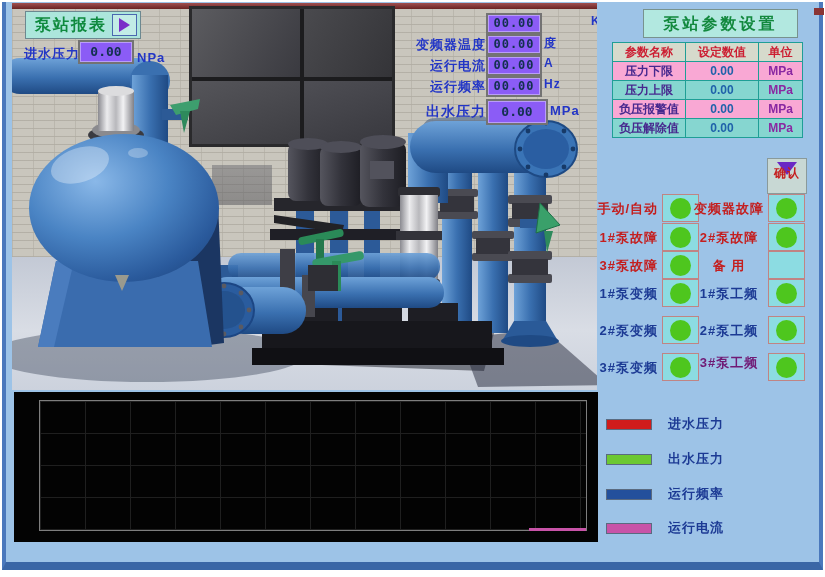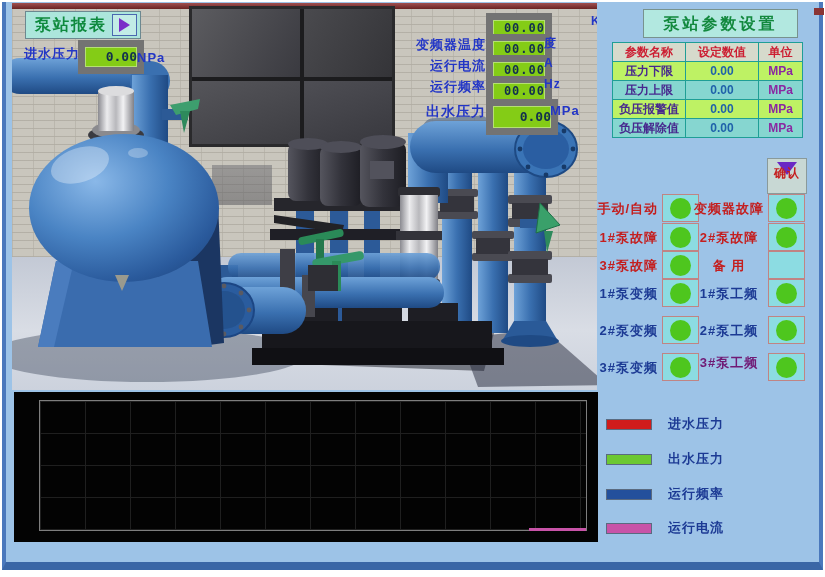--- a/index.html
+++ b/index.html
@@ -20,42 +20,42 @@
   #window{position:absolute;left:177px;top:3px;width:206px;height:141px;background:#1c1c1e;border:3px solid #2a2a2c;box-sizing:border-box;}
   #window .pane{position:absolute;background:linear-gradient(120deg,#5c5c60,#3a3a40);}
   #window .p-tl{left:0;top:0;width:108px;height:68px;}
   #window .p-tr{left:112px;top:0;width:88px;height:68px;background:linear-gradient(120deg,#4a4a4e,#343438);}
   #window .p-bl{left:0;top:72px;width:108px;height:63px;background:linear-gradient(160deg,#55555a,#3d3d42);}
   #window .p-br{left:112px;top:72px;width:88px;height:63px;background:linear-gradient(160deg,#4e4e54,#38383e);}
   #window .refl1{position:absolute;left:118px;top:36px;width:70px;height:24px;background:#3a5a84;border-radius:12px;opacity:.55;transform:rotate(-3deg);}
   #window .refl2{position:absolute;left:20px;top:84px;width:60px;height:40px;background:linear-gradient(#6a6a70,#505056);opacity:.5;}
   #scene svg{position:absolute;left:0;top:0;}
   
-  .panel-box{background:#84cc16;border:7px solid #737373;box-shadow:inset 0 0 0 1px rgba(255,255,255,.4);
-             color:#12304e;font-weight:bold;text-align:right;font-family:"DejaVu Sans Mono","Liberation Mono",monospace;}
+  .panel-box{background:#8b5cf6;border:2px solid #737373;box-shadow:inset 0 0 0 1px rgba(255,255,255,.4);
+             color:#12304e;font-weight:bold;text-align:center;font-family:"DejaVu Sans Mono","Liberation Mono",monospace;}
   .blue-label{color:#2336c6;font-weight:bold;letter-spacing:1px;}
   #report-btn{position:absolute;left:13px;top:8px;height:26px;background:#ace6dc;border:1px solid #6c8890;
               display:flex;align-items:center;padding:0 3px 0 9px;gap:5px;cursor:pointer;}
   #report-btn .lbl{color:#0f8a3e;font-weight:bold;font-size:16px;letter-spacing:2px;}
   #report-btn .play{width:23px;height:20px;background:#c2ece6;border:1px solid #4a68b0;display:flex;align-items:center;justify-content:center;}
   #report-btn .play span{width:0;height:0;border-left:11px solid #7a2ec8;border-top:7px solid transparent;border-bottom:7px solid transparent;}
   .readout-label{position:absolute;width:118px;text-align:right;font-size:13px;}
   .readout-box{position:absolute;left:474px;width:52px;height:17px;font-size:12px;line-height:17px;letter-spacing:1px;}
   .readout-unit{position:absolute;left:532px;font-size:12px;}
   
   #settings-title{position:absolute;left:637px;top:7px;width:153px;height:27px;line-height:27px;text-align:center;
                   background:#b2e8e0;border:1px solid #78928e;color:#13893e;font-weight:bold;font-size:16px;letter-spacing:3px;}
   #param-table{position:absolute;left:606px;top:40px;border-collapse:collapse;font-size:12px;font-weight:bold;}
   #param-table td,#param-table th{border:1px solid #1f9e96;text-align:center;height:18px;padding:0;}
   #param-table th{background:#d6dacc;color:#cc1e32;font-weight:bold;}
   #param-table .c-name{width:72px;}
   #param-table .c-val{width:72px;}
   #param-table .c-unit{width:43px;}
   #param-table tr.alt-a td{background:#86d6d0;}
-  #param-table tr.alt-b td{background:#bef264;}
+  #param-table tr.alt-b td{background:#f9a8d4;}
   #param-table td.name{color:#47288e;}
   #param-table td.val{color:#1f62aa;}
   #param-table td.unit{color:#8a28a2;}
   #confirm-btn{position:absolute;left:761px;top:156px;width:38px;height:34px;background:#c8d8d4;border:1px solid #8a9a9a;
                text-align:center;cursor:pointer;}
   #confirm-btn .tri{display:block;width:0;height:0;margin:3px auto 0;border-top:13px solid #6a28c4;border-left:10px solid transparent;border-right:10px solid transparent;}
   #confirm-btn .txt{display:block;margin-top:-10px;color:#c41e1e;font-weight:bold;font-size:12px;letter-spacing:1px;}
   .ind-label{position:absolute;font-size:13px;font-weight:bold;letter-spacing:1px;}
   .ind-label.right-col{text-align:center;}
   .ind-box{position:absolute;width:35px;height:26px;background:#8cdce2;border:1px solid #c08484;

